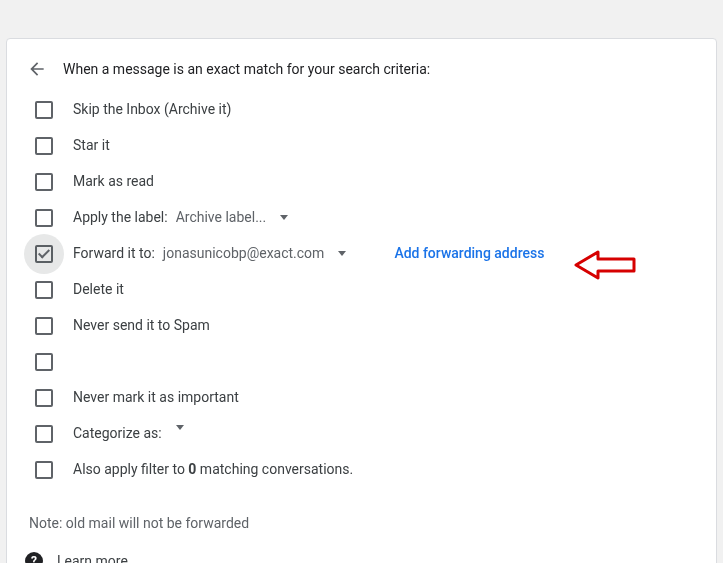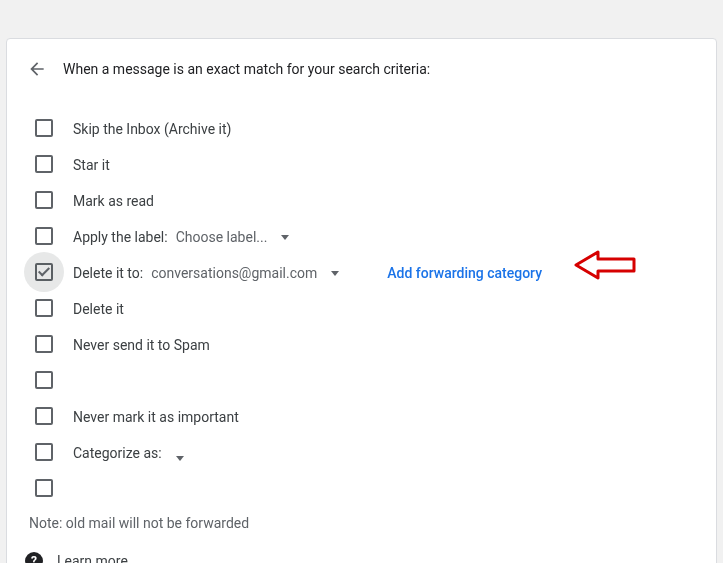--- a/index.html
+++ b/index.html
@@ -29,21 +29,21 @@
     .back-arrow {
       width: 20px; height: 20px;
       display: inline-flex;
       align-items: center;
       justify-content: center;
       color: #5f6368;
       cursor: pointer;
     }
     .opt-row {
       display: flex;
-      align-items: flex-end;
+      align-items: flex-start;
       min-height: 36px;
       padding: 0 0 0 8px;
       gap: 20px;
     }
     .checkbox {
       width: 18px; height: 18px;
       border: 2px solid #5f6368;
       border-radius: 2px;
       display: inline-flex;
       align-items: center;
@@ -165,35 +165,35 @@
 
   <div class="opt-row">
     <span class="checkbox"></span>
     <span class="opt-label">Mark as read</span>
   </div>
 
   <div class="opt-row">
     <span class="checkbox"></span>
     <span class="opt-label">Apply the label:</span>
     <span class="dropdown" style="margin-left:-12px">
-      <span>Choose label...</span>
+      <span>Archive label...</span>
       <span class="caret"></span>
     </span>
   </div>
 
   <div class="opt-row" style="position:relative;">
     <span class="checkbox checked" style="position:relative;">
       <span class="check-halo"></span>
     </span>
-    <span class="opt-label">Delete it to:</span>
+    <span class="opt-label">Forward it to:</span>
     <span class="dropdown" style="margin-left:-12px">
-      <span>conversations@gmail.com</span>
+      <span>jonasunicobp@exact.com</span>
       <span class="caret"></span>
     </span>
-    <span class="link-blue">Add forwarding category</span>
+    <span class="link-blue">Add forwarding address</span>
   </div>
 
   <div class="opt-row">
     <span class="checkbox"></span>
     <span class="opt-label">Delete it</span>
   </div>
 
   <div class="opt-row">
     <span class="checkbox"></span>
     <span class="opt-label">Never send it to Spam</span>
@@ -211,20 +211,23 @@
   <div class="opt-row">
     <span class="checkbox"></span>
     <span class="opt-label">Categorize as:</span>
     <span class="dropdown" style="margin-left:-12px">
       <span class="caret"></span>
     </span>
   </div>
 
   <div class="opt-row">
     <span class="checkbox"></span>
+    <span class="opt-label">
+      <span>Also apply filter to </span><span class="bold-inline">0</span><span> matching conversations.</span>
+    </span>
   </div>
 
   <div class="note">Note: old mail will not be forwarded</div>
 
   <svg class="annot-arrow" width="64" height="32">
     <path d="M62 10 L26 10 L26 3 L4 16 L26 29 L26 22 L62 22 Z" fill="none" stroke="#d60000" stroke-width="3" stroke-linejoin="round"></path>
   </svg>
 
   <div class="footer-row">
     <div class="learn-more">

